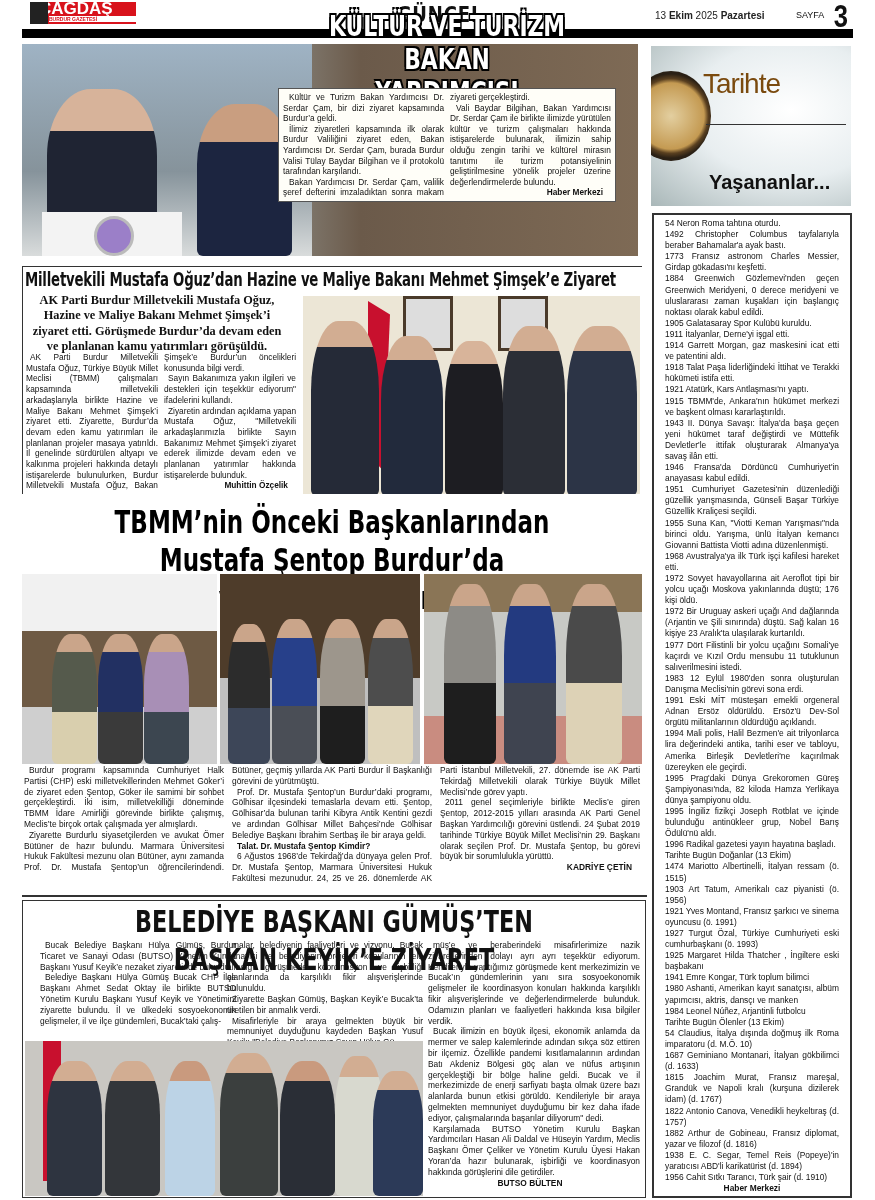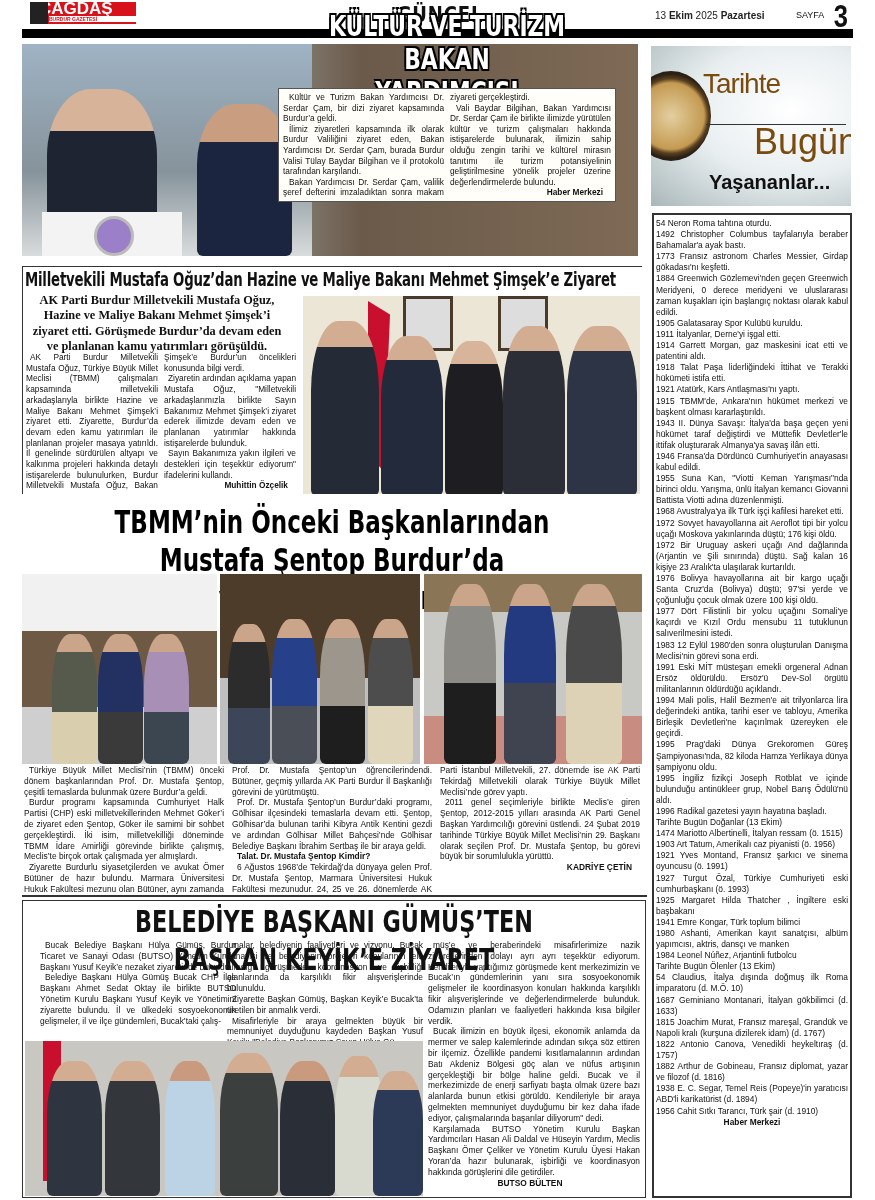--- a/index.html
+++ b/index.html
@@ -23,21 +23,21 @@
 #s1-box{left:278px;top:88px;width:338px;height:114px;background:#fffef8;border:1px solid #555;padding:3px 4px;column-count:2;column-gap:6px;font-size:8.3px;line-height:10.6px;text-align:justify}
 #s1-box p{text-indent:6px}
 .byline{font-weight:bold;text-align:right;padding-right:8px}
 
 #tb-img{left:651px;top:46px;width:200px;height:160px;background:radial-gradient(ellipse at 70% 40%,#fff 0%,#e8eef0 50%,#a9b7b8 100%);overflow:hidden}
 #tb-clock{position:absolute;left:-20px;top:25px;width:80px;height:90px;border-radius:50%;background:radial-gradient(circle,#e3cfa0 0%,#c49a52 55%,#5a4020 62%,#2a2015 70%);}
 #tb-t1{position:absolute;left:52px;top:22px;font-size:28px;color:#7a4a0e;font-family:"Liberation Sans",sans-serif;letter-spacing:-1px}
 #tb-t2{position:absolute;left:103px;top:75px;font-size:36px;color:#7a4a0e}
 #tb-line{position:absolute;left:55px;top:78px;width:140px;height:1px;background:#333}
 #tb-t3{position:absolute;left:58px;top:125px;font-size:20px;font-weight:bold;color:#111}
-#tb-list{left:652px;top:213px;width:200px;height:985px;border:2px solid #333;padding:3px 2px;font-size:8.4px;line-height:11.1px;text-align:justify}
+#tb-list{left:652px;top:213px;width:200px;height:985px;border:2px solid #333;padding:3px 11px;font-size:8.4px;line-height:11.1px;text-align:justify}
 #tb-list .it{margin:0}
 #tb-list .sig{text-align:center;font-weight:bold}
 
 #s2{left:22px;top:266px;width:620px;height:228px;border-left:1px solid #333;border-top:1px solid #333}
 #s2-title{left:25px;top:268px;width:620px;font-family:"DejaVu Sans",sans-serif;font-weight:bold;font-size:19px;white-space:nowrap;transform:scaleX(.7);transform-origin:left top;letter-spacing:-.3px}
 #s2-lead{left:26px;top:293px;width:262px;text-align:center;font-family:"Liberation Serif",serif;font-weight:bold;font-size:12.3px;line-height:15.3px}
 #s2-body{left:26px;top:352px;width:270px;column-count:2;column-gap:6px;font-size:8.3px;line-height:10.7px;text-align:justify}
 #s2-body p{text-indent:4px}
 #s2-photo{left:303px;top:296px;width:337px;height:198px;background:#ece6d6;overflow:hidden}
 
@@ -93,41 +93,40 @@
   <p>İlimiz ziyaretleri kapsamında ilk olarak Burdur Valiliğini ziyaret eden, Bakan Yardımcısı Dr. Serdar Çam, burada Burdur Valisi Tülay Baydar Bilgihan ve il protokolü tarafından karşılandı.</p>
   <p>Bakan Yardımcısı Dr. Serdar Çam, valilik şeref defterini imzaladıktan sonra makam ziyareti gerçekleştirdi.</p>
   <p>Vali Baydar Bilgihan, Bakan Yardımcısı Dr. Serdar Çam ile birlikte ilimizde yürütülen kültür ve turizm çalışmaları hakkında istişarelerde bulunarak, ilimizin sahip olduğu zengin tarihi ve kültürel mirasın tanıtımı ile turizm potansiyelinin geliştirilmesine yönelik projeler üzerine değerlendirmelerde bulundu.</p>
   <div class="byline">Haber Merkezi</div>
 </div>
 
 <div id="tb-img" class="abs">
   <div id="tb-clock"></div>
   <div id="tb-t1">Tarihte</div>
   <div id="tb-line"></div>
-  <div id="tb-t2">Bugün</div>
   <div id="tb-t3">Yaşananlar...</div>
 </div>
 <div id="tb-list" class="abs">
     <div class="it">54 Neron Roma tahtına oturdu.</div>
     <div class="it">1492 Christopher Columbus tayfalarıyla beraber Bahamalar'a ayak bastı.</div>
     <div class="it">1773 Fransız astronom Charles Messier, Girdap gökadası'nı keşfetti.</div>
     <div class="it">1884 Greenwich Gözlemevi'nden geçen Greenwich Meridyeni, 0 derece meridyeni ve uluslararası zaman kuşakları için başlangıç noktası olarak kabul edildi.</div>
     <div class="it">1905 Galatasaray Spor Kulübü kuruldu.</div>
     <div class="it">1911 İtalyanlar, Derne'yi işgal etti.</div>
     <div class="it">1914 Garrett Morgan, gaz maskesini icat etti ve patentini aldı.</div>
     <div class="it">1918 Talat Paşa liderliğindeki İttihat ve Terakki hükümeti istifa etti.</div>
     <div class="it">1921 Atatürk, Kars Antlaşması'nı yaptı.</div>
     <div class="it">1915 TBMM'de, Ankara'nın hükümet merkezi ve başkent olması kararlaştırıldı.</div>
     <div class="it">1943 II. Dünya Savaşı: İtalya'da başa geçen yeni hükümet taraf değiştirdi ve Müttefik Devletler'le ittifak oluşturarak Almanya'ya savaş ilân etti.</div>
     <div class="it">1946 Fransa'da Dördüncü Cumhuriyet'in anayasası kabul edildi.</div>
+    <div class="it">1951 Cumhuriyet Gazetesi'nin düzenlediği güzellik yarışmasında, Günseli Başar Türkiye Güzellik Kraliçesi seçildi.</div>
     <div class="it">1955 Suna Kan, "Viotti Keman Yarışması"nda birinci oldu. Yarışma, ünlü İtalyan kemancı Giovanni Battista Viotti adına düzenlenmişti.</div>
     <div class="it">1968 Avustralya'ya ilk Türk işçi kafilesi hareket etti.</div>
     <div class="it">1972 Sovyet havayollarına ait Aeroflot tipi bir yolcu uçağı Moskova yakınlarında düştü; 176 kişi öldü.</div>
     <div class="it">1972 Bir Uruguay askeri uçağı And dağlarında (Arjantin ve Şili sınırında) düştü. Sağ kalan 16 kişiye 23 Aralık'ta ulaşılarak kurtarıldı.</div>
-    <div class="it">1976 Bolivya havayollarına ait bir kargo uçağı Santa Cruz'da (Bolivya) düştü; 97'si yerde ve çoğunluğu çocuk olmak üzere 100 kişi öldü.</div>
     <div class="it">1977 Dört Filistinli bir yolcu uçağını Somali'ye kaçırdı ve Kızıl Ordu mensubu 11 tutuklunun salıverilmesini istedi.</div>
     <div class="it">1983 12 Eylül 1980'den sonra oluşturulan Danışma Meclisi'nin görevi sona erdi.</div>
     <div class="it">1991 Eski MİT müsteşarı emekli orgeneral Adnan Ersöz öldürüldü. Ersöz'ü Dev-Sol örgütü militanlarının öldürdüğü açıklandı.</div>
     <div class="it">1994 Mali polis, Halil Bezmen'e ait trilyonlarca lira değerindeki antika, tarihi eser ve tabloyu, Amerika Birleşik Devletleri'ne kaçırılmak üzereyken ele geçirdi.</div>
     <div class="it">1995 Prag'daki Dünya Grekoromen Güreş Şampiyonası'nda, 82 kiloda Hamza Yerlikaya dünya şampiyonu oldu.</div>
     <div class="it">1995 İngiliz fizikçi Joseph Rotblat ve içinde bulunduğu antinükleer grup, Nobel Barış Ödülü'nü aldı.</div>
     <div class="it">1996 Radikal gazetesi yayın hayatına başladı.</div>
     <div class="it">Tarihte Bugün Doğanlar (13 Ekim)</div>
     <div class="it">1474 Mariotto Albertinelli, İtalyan ressam (ö. 1515)</div>
     <div class="it">1903 Art Tatum, Amerikalı caz piyanisti (ö. 1956)</div>
@@ -146,22 +145,22 @@
     <div class="it">1938 E. C. Segar, Temel Reis (Popeye)'in yaratıcısı ABD'li karikatürist (d. 1894)</div>
     <div class="it">1956 Cahit Sıtkı Tarancı, Türk şair (d. 1910)</div>
     <div class="sig">Haber Merkezi</div>
   </div>
 
 <div id="s2" class="abs"></div>
 <div id="s2-title" class="abs">Milletvekili Mustafa Oğuz’dan Hazine ve Maliye Bakanı Mehmet Şimşek’e Ziyaret</div>
 <div id="s2-lead" class="abs">AK Parti Burdur Milletvekili Mustafa Oğuz, Hazine ve Maliye Bakanı Mehmet Şimşek’i ziyaret etti. Görüşmede Burdur’da devam eden ve planlanan kamu yatırımları görüşüldü.</div>
 <div id="s2-body" class="abs">
   <p>AK Parti Burdur Milletvekili Mustafa Oğuz, Türkiye Büyük Millet Meclisi (TBMM) çalışmaları kapsamında milletvekili arkadaşlarıyla birlikte Hazine ve Maliye Bakanı Mehmet Şimşek’i ziyaret etti. Ziyarette, Burdur’da devam eden kamu yatırımları ile planlanan projeler masaya yatırıldı. İl genelinde sürdürülen altyapı ve kalkınma projeleri hakkında detaylı istişarelerde bulunulurken, Burdur Milletvekili Mustafa Oğuz, Bakan Şimşek’e Burdur’un öncelikleri konusunda bilgi verdi.</p>
+  <p>Sayın Bakanımıza yakın ilgileri ve destekleri için teşekkür ediyorum" ifadelerini kullandı.</p>
   <p>Ziyaretin ardından açıklama yapan Mustafa Oğuz, "Milletvekili arkadaşlarımızla birlikte Sayın Bakanımız Mehmet Şimşek’i ziyaret ederek ilimizde devam eden ve planlanan yatırımlar hakkında istişarelerde bulunduk.</p>
-  <p>Sayın Bakanımıza yakın ilgileri ve destekleri için teşekkür ediyorum" ifadelerini kullandı.</p>
   <div class="byline">Muhittin Özçelik</div>
 </div>
 <div id="s2-photo" class="abs">
   <div style="position:absolute;left:100px;top:0;width:50px;height:55px;border:3px solid #4a3a2a;background:#ddd"></div>
   <div style="position:absolute;left:195px;top:0;width:50px;height:55px;border:3px solid #4a3a2a;background:#ddd"></div>
   <div style="position:absolute;left:65px;top:5px;width:22px;height:170px;background:#c8102e;clip-path:polygon(0 0,100% 8%,70% 100%,0 90%)"></div>
   <div class="person" style="left:8px;top:25px;width:68px;height:175px;background:linear-gradient(180deg,#d2ad92 0 15%,#252a37 15%)"></div>
   <div class="person" style="left:78px;top:40px;width:62px;height:160px;background:linear-gradient(180deg,#d2ad92 0 15%,#222a3c 15%)"></div>
   <div class="person" style="left:142px;top:45px;width:58px;height:155px;background:linear-gradient(180deg,#d8b49a 0 15%,#1d1d22 15%)"></div>
   <div class="person" style="left:200px;top:30px;width:62px;height:170px;background:linear-gradient(180deg,#d2ad92 0 15%,#2b2e36 15%)"></div>
@@ -184,21 +183,20 @@
     <div class="person" style="left:100px;top:45px;width:45px;height:145px;background:linear-gradient(180deg,#caa58a 0 13%,#9d968c 13% 60%,#1e1e1e 60%)"></div>
     <div class="person" style="left:148px;top:45px;width:45px;height:145px;background:linear-gradient(180deg,#caa58a 0 13%,#4d4d4d 13% 60%,#e0d6bb 60%)"></div>
   </div>
   <div class="ph" style="left:402px;width:218px;background:linear-gradient(180deg,#8a7556 0 20%,#c8c9c5 20% 75%,#c98c80 75%)">
     <div class="person" style="left:20px;top:10px;width:52px;height:180px;background:linear-gradient(180deg,#caa58a 0 12%,#8d8b86 12% 55%,#1e1e1e 55%)"></div>
     <div class="person" style="left:80px;top:10px;width:52px;height:180px;background:linear-gradient(180deg,#caa58a 0 12%,#233a80 12% 55%,#3f4450 55%)"></div>
     <div class="person" style="left:142px;top:10px;width:56px;height:180px;background:linear-gradient(180deg,#caa58a 0 12%,#4a4a4a 12% 55%,#ddd2b6 55%)"></div>
   </div>
 </div>
 <div id="s3-body" class="abs">
-  <p>Türkiye Büyük Millet Meclisi’nin (TBMM) önceki dönem başkanlarından Prof. Dr. Mustafa Şentop, çeşitli temaslarda bulunmak üzere Burdur’a geldi.</p>
   <p>Burdur programı kapsamında Cumhuriyet Halk Partisi (CHP) eski milletvekillerinden Mehmet Göker’i de ziyaret eden Şentop, Göker ile samimi bir sohbet gerçekleştirdi. İki isim, milletvekilliği döneminde TBMM İdare Amirliği görevinde birlikte çalışmış, Meclis’te birçok ortak çalışmada yer almışlardı.</p>
   <p>Ziyarette Burdurlu siyasetçilerden ve avukat Ömer Bütüner de hazır bulundu. Marmara Üniversitesi Hukuk Fakültesi mezunu olan Bütüner, aynı zamanda Prof. Dr. Mustafa Şentop’un öğrencilerindendi. Bütüner, geçmiş yıllarda AK Parti Burdur İl Başkanlığı görevini de yürütmüştü.</p>
   <p>Prof. Dr. Mustafa Şentop’un Burdur’daki programı, Gölhisar ilçesindeki temaslarla devam etti. Şentop, Gölhisar’da bulunan tarihi Kibyra Antik Kentini gezdi ve ardından Gölhisar Millet Bahçesi’nde Gölhisar Belediye Başkanı İbrahim Sertbaş ile bir araya geldi.</p>
   <div class="q">Talat. Dr. Mustafa Şentop Kimdir?</div>
   <p>6 Ağustos 1968’de Tekirdağ’da dünyaya gelen Prof. Dr. Mustafa Şentop, Marmara Üniversitesi Hukuk Fakültesi mezunudur. 24, 25 ve 26. dönemlerde AK Parti İstanbul Milletvekili, 27. dönemde ise AK Parti Tekirdağ Milletvekili olarak Türkiye Büyük Millet Meclisi’nde görev yaptı.</p>
   <p>2011 genel seçimleriyle birlikte Meclis’e giren Şentop, 2012-2015 yılları arasında AK Parti Genel Başkan Yardımcılığı görevini üstlendi. 24 Şubat 2019 tarihinde Türkiye Büyük Millet Meclisi’nin 29. Başkanı olarak seçilen Prof. Dr. Mustafa Şentop, bu görevi büyük bir sorumlulukla yürüttü.</p>
   <div class="byline">KADRİYE ÇETİN</div>
 </div>
 <div id="s3-rule" class="abs"></div>
 

